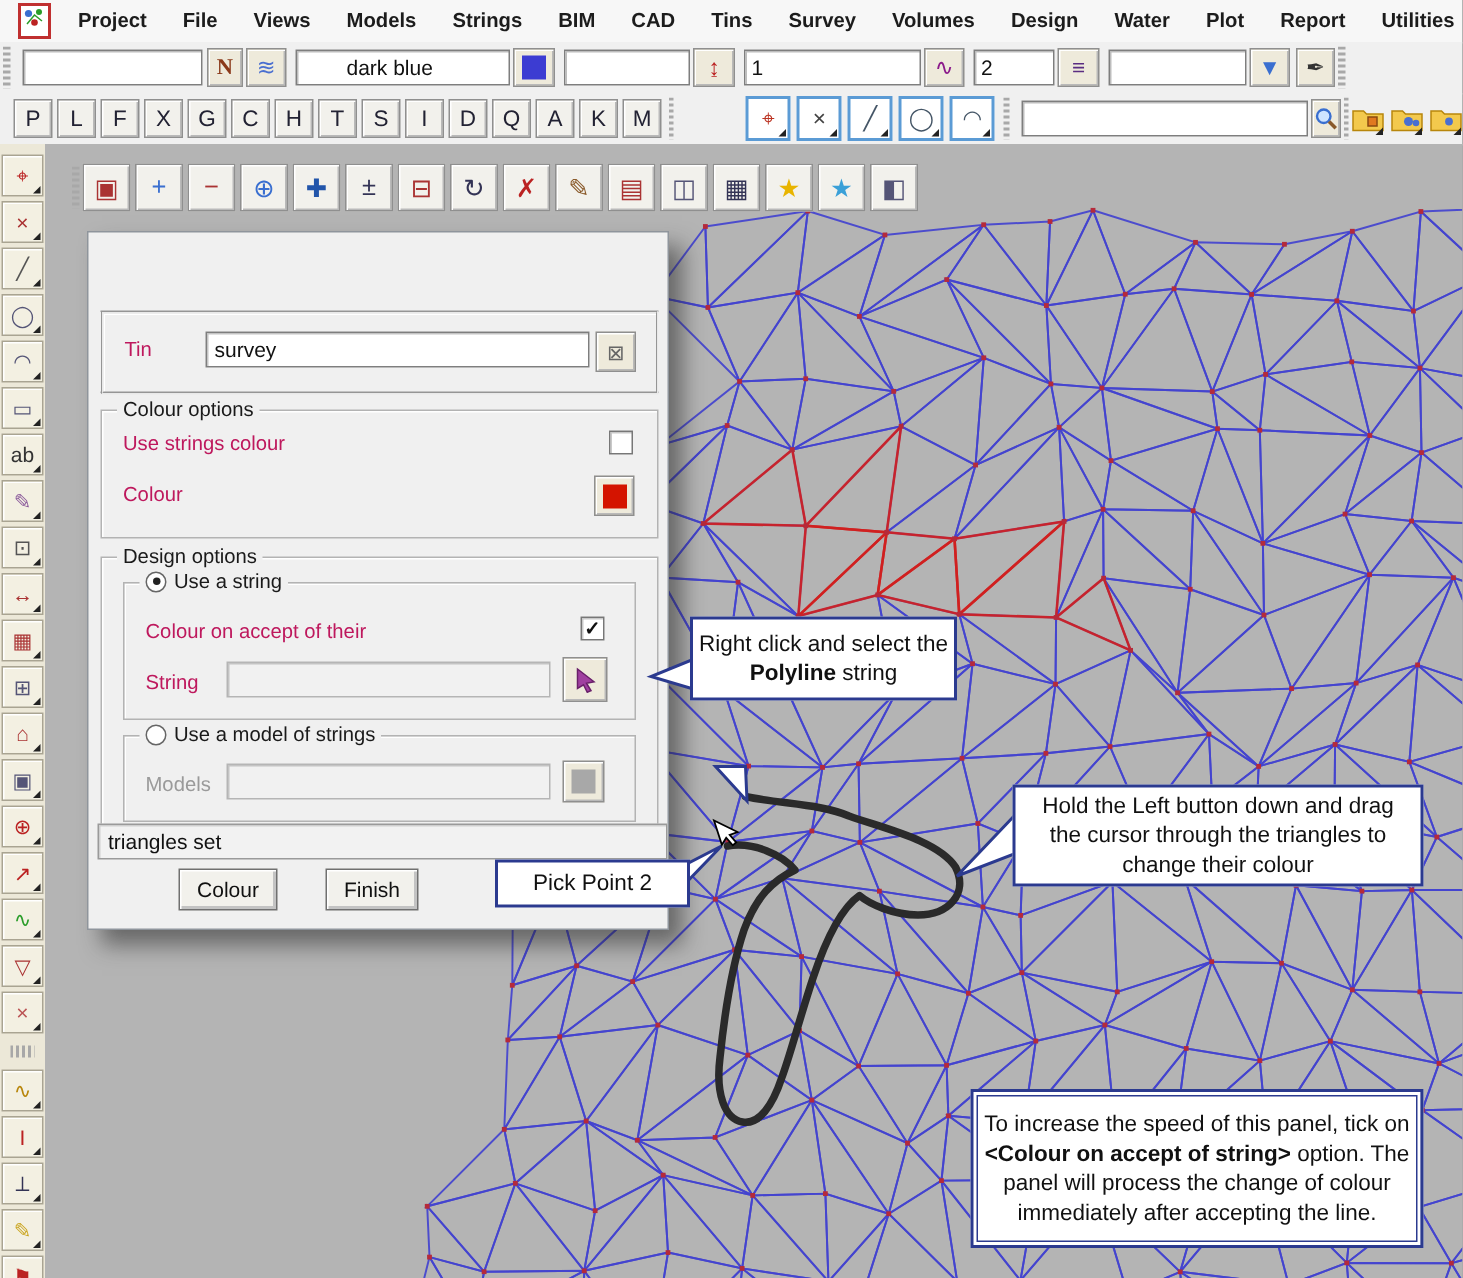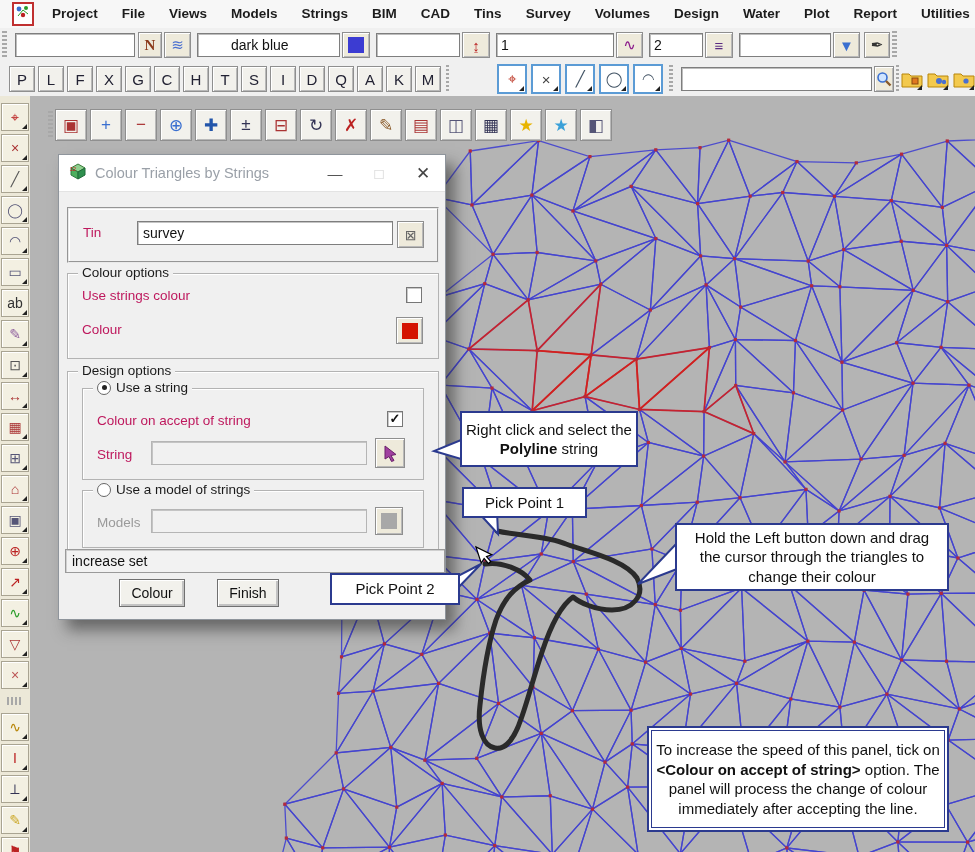--- a/index.html
+++ b/index.html
@@ -1004,34 +1004,20 @@
         <span class="vbtn raised">
           <span class="glyph" style="color: rgb(58, 160, 216);">★</span>
         </span>
         <span class="vbtn raised">
           <span class="glyph" style="color: rgb(85, 85, 119);">◧</span>
         </span>
       </div>
 </div>
 
 <div id="dialog">
-  <div id="dlg-titlebar">
-    <span style="margin-left:10px">
-      <svg width="18" height="17" viewBox="0 0 18 17">
-            <polygon points="2,5 9,1 16,5 9,9" fill="#8fd08f" stroke="#3a7a3a"></polygon>
-            <polygon points="2,5 9,9 9,16 2,12" fill="#4daf5e" stroke="#2e7a42"></polygon>
-            <polygon points="16,5 9,9 9,16 16,12" fill="#2e8f4e" stroke="#1f6a38"></polygon>
-            <text x="0.5" y="8" font-size="6" fill="#cc2222" font-family="Liberation Sans,sans-serif">12</text>
-          </svg>
-    </span>
-    <span id="dlg-title">Colour Triangles by Strings</span>
-    <span class="dlg-ctl">—</span>
-    <span class="dlg-ctl" style="color:#cfcfcf">□</span>
-    <span class="dlg-ctl" style="font-size:17px;color:#444">✕</span>
-  </div>
 
   <div class="groupbox" style="left:8px;top:52px;width:368px;height:52px;border-style:groove;border-width:2px;border-color:#e9e9e9">
     <span class="lbl" style="left:14px;top:16px">Tin</span>
     <input class="dinput" style="left: 68px; top: 12px; width: 256px;" value="survey">
     <span class="sqbtn" style="left:328px;top:12px;width:25px;height:25px;color:#666;font-size:14px">⊠</span>
   </div>
 
   <div class="groupbox" style="left:8px;top:118px;width:370px;height:84px">
     <span class="legend">Colour options</span>
     <span class="lbl" style="left:14px;top:14px">Use strings colour</span>
@@ -1043,21 +1029,21 @@
   </div>
 
   <div class="groupbox" style="left:8px;top:216px;width:370px;height:180px">
     <span class="legend">Design options</span>
 
     <div class="groupbox" style="left:14px;top:16px;width:340px;height:90px">
       <span class="legend">
             <span class="radio sel"></span>
             <span>Use a string</span>
           </span>
-      <span class="lbl" style="left:14px;top:24px">Colour on accept of string</span>
+      <span class="lbl" style="left:14px;top:24px">Colour on accept of their</span>
       <span class="checkbox checked" style="left:304px;top:22px"></span>
       <span class="lbl" style="left:14px;top:58px">String</span>
       <input class="dinput" disabled="" style="left: 68px; top: 52px; width: 216px;" value="">
       <span class="sqbtn" style="left:292px;top:49px;width:28px;height:28px">
         <svg width="15" height="17" viewBox="0 0 15 17">
               <path d="M2,1 L13,9.5 L8,10.5 L11,15.5 L8.5,16.5 L6,11.5 L2,14 Z" fill="#a040a0" stroke="#6a206a"></path>
             </svg>
       </span>
     </div>
 
@@ -1067,39 +1053,38 @@
             <span>Use a model of strings</span>
           </span>
       <span class="lbl dis" style="left:14px;top:24px">Models</span>
       <input class="dinput" disabled="" style="left: 68px; top: 18px; width: 216px;" value="">
       <span class="sqbtn" style="left:292px;top:16px;width:26px;height:26px">
             <span style="width:16px;height:16px;background:#a8a8a8"></span>
           </span>
     </div>
   </div>
 
-  <div id="dlg-status">increase set</div>
+  <div id="dlg-status">triangles set</div>
 
   <div class="pushbtn" style="left:60px;top:424px;width:64px;height:26px">Colour</div>
   <div class="pushbtn" style="left:158px;top:424px;width:60px;height:26px">Finish</div>
 </div>
 
 <svg id="tailsvg" width="975" height="852" viewBox="0 0 975 852" style="position:absolute;left:0;top:0;z-index:11;pointer-events:none">
   <polygon points="461,440 461,459 434,451" fill="#fff" stroke="#2b3a8f" stroke-width="2"></polygon>
   <polygon points="477,511 497,511 498,534" fill="#fff" stroke="#2b3a8f" stroke-width="2"></polygon>
   <polygon points="454,578 454,592 481,564" fill="#fff" stroke="#2b3a8f" stroke-width="2"></polygon>
   <polygon points="677,543 677,569 638,584" fill="#fff" stroke="#2b3a8f" stroke-width="2"></polygon>
   <g transform="translate(469,547)">
     <polygon points="7,0 7,17 11.2,13.4 13.8,19.6 16.6,18.4 14,12.4 19.6,12.2" fill="#fff" stroke="#000" stroke-width="1.2" transform="rotate(-18 7 0)"></polygon>
   </g>
 </svg>
 
 <div class="callout" style="left:460px;top:411px;width:174px;height:52px">
   <span><span>Right click and select the </span><b>Polyline</b><span> string</span></span>
 </div>
-<div class="callout" style="left:462px;top:487px;width:121px;height:27px">Pick Point 1</div>
 <div class="callout" style="left:330px;top:573px;width:126px;height:28px">Pick Point 2</div>
 <div class="callout" style="left:675px;top:523px;width:274px;height:68px;padding:2px 6px;box-sizing:border-box">Hold the Left button down and drag the cursor through the triangles to change their colour</div>
 <div id="info-box" style="left:647px;top:726px;width:302px;height:106px">
   <span><span>To increase the speed of this panel, tick on </span><b>&lt;Colour on accept of string&gt;</b><span> option. The panel will process the change of colour immediately after accepting the line.</span></span>
 </div>
 
 </div>
 
 </body></html>

